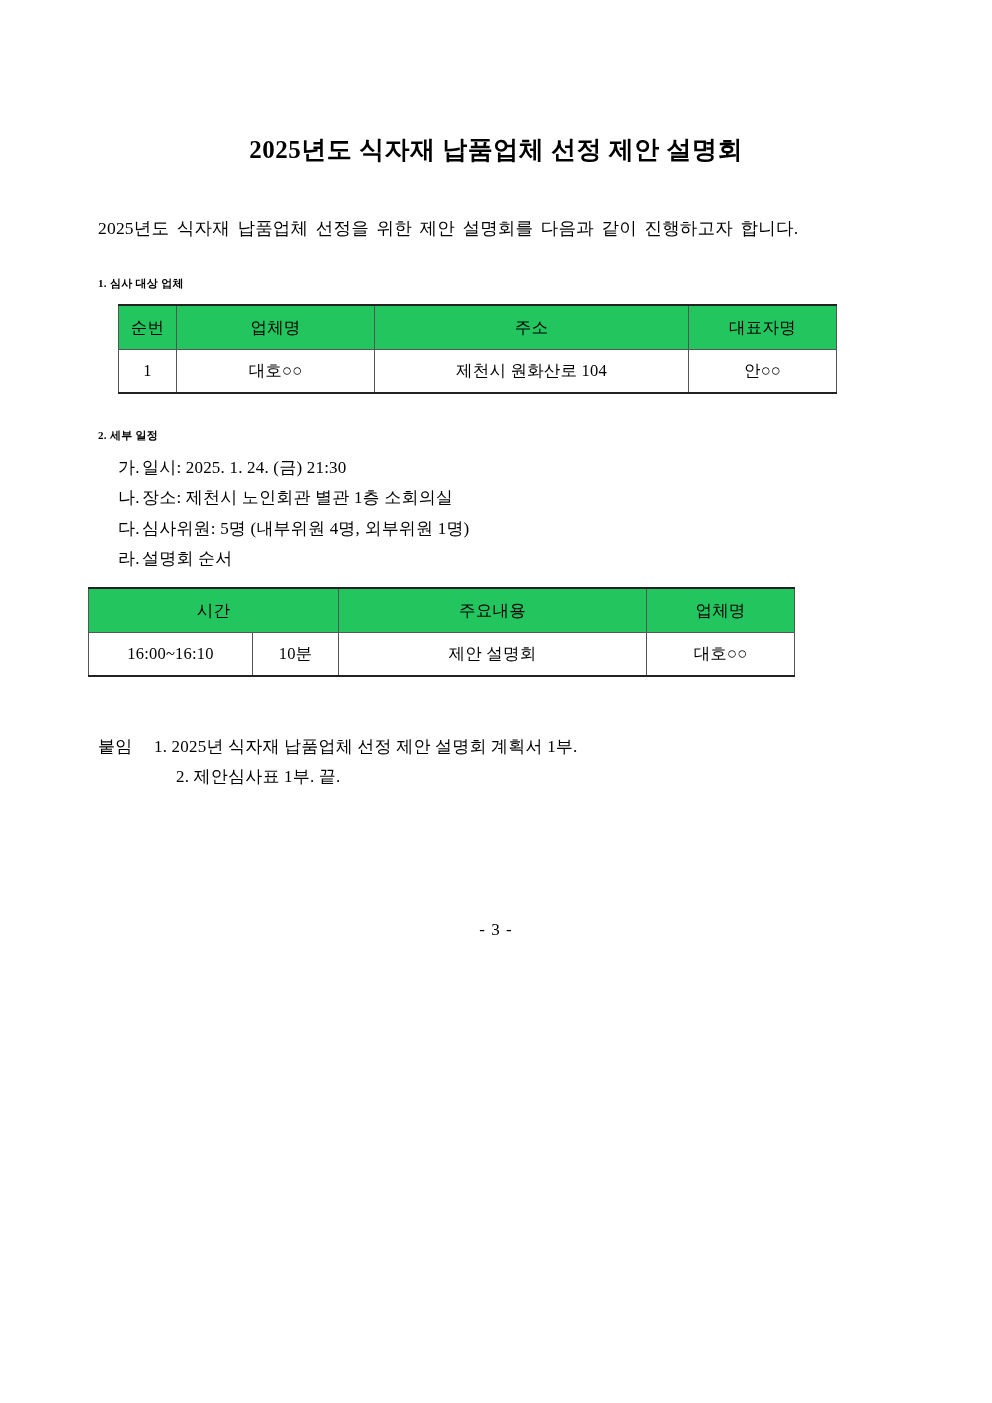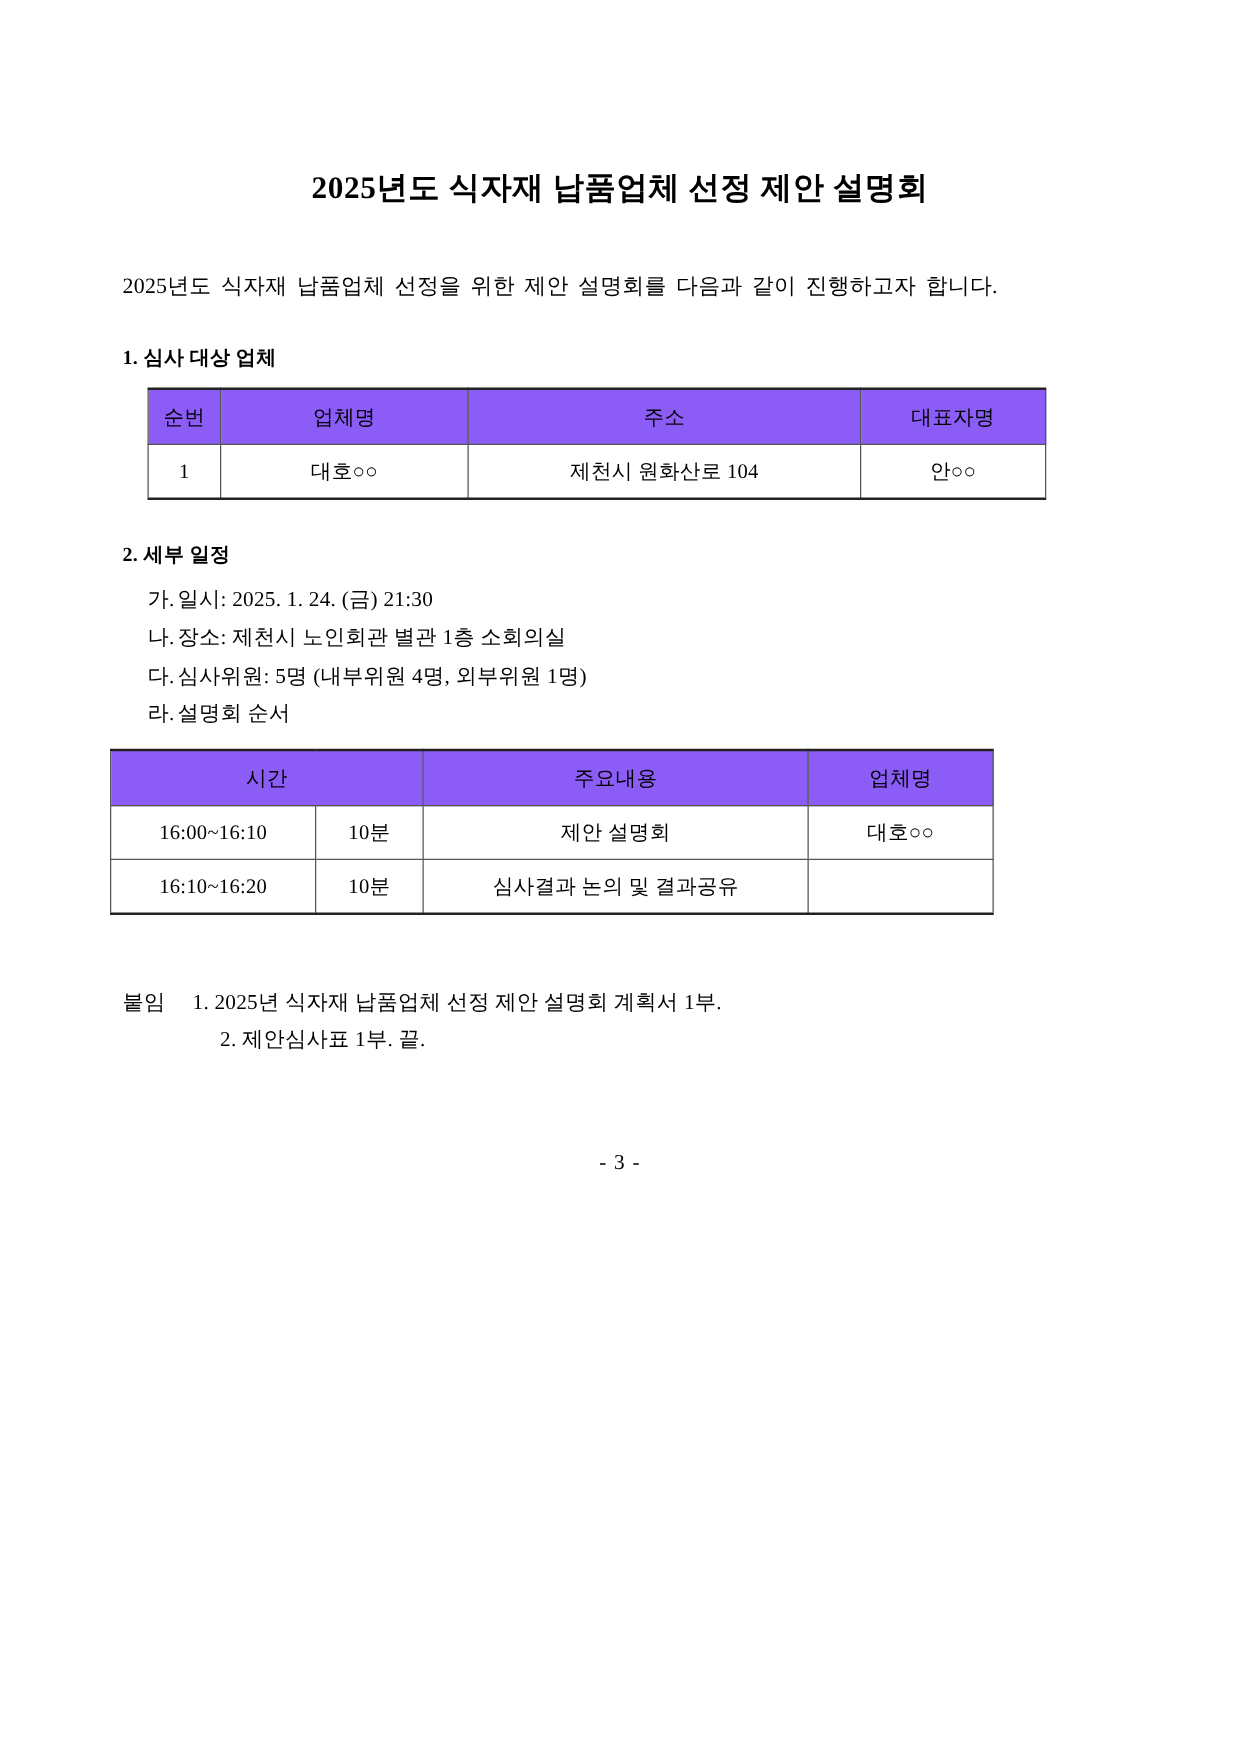--- a/index.html
+++ b/index.html
@@ -30,21 +30,21 @@
   }
   .intro {
     margin: 50px 98px 0 98px;
     font-size: 17.5px;
     letter-spacing: 0.2px;
     word-spacing: 3px;
     text-align: justify;
   }
   .section-heading {
     margin: 36px 0 0 98px;
-    font-size: 16px;
+    font-size: 11px;
     font-weight: bold;
     letter-spacing: 0.3px;
   }
   .section-heading.second {
     margin-top: 34px;
   }
   table.doc-table {
     border-collapse: collapse;
     margin-top: 13px;
     table-layout: fixed;
@@ -61,21 +61,21 @@
   table.doc-table td {
     border: 1px solid #555555;
     font-size: 16.5px;
     text-align: center;
     vertical-align: middle;
     padding: 0;
     height: 42px;
     letter-spacing: 0.2px;
   }
   table.doc-table thead th {
-    background: #8b5cf6;
+    background: #22c55e;
     font-weight: normal;
     height: 43px;
   }
   table.doc-table {
     border-top: 2px solid #222222;
     border-bottom: 2px solid #222222;
   }
   table.doc-table tbody tr:last-child td {
     border-bottom: none;
   }
@@ -185,26 +185,20 @@
         <th>업체명</th>
       </tr>
     </thead>
     <tbody>
       <tr>
         <td>16:00~16:10</td>
         <td>10분</td>
         <td>제안 설명회</td>
         <td>대호○○</td>
       </tr>
-      <tr>
-        <td>16:10~16:20</td>
-        <td>10분</td>
-        <td>심사결과 논의 및 결과공유</td>
-        <td></td>
-      </tr>
     </tbody>
   </table>
 
   <div class="attach">
     <div class="row1">
       <span class="label">붙임</span><span>1. 2025년 식자재 납품업체 선정 제안 설명회 계획서 1부.</span>
     </div>
     <div class="row2">
       <span>2. 제안심사표 1부.  끝.</span>
     </div>

